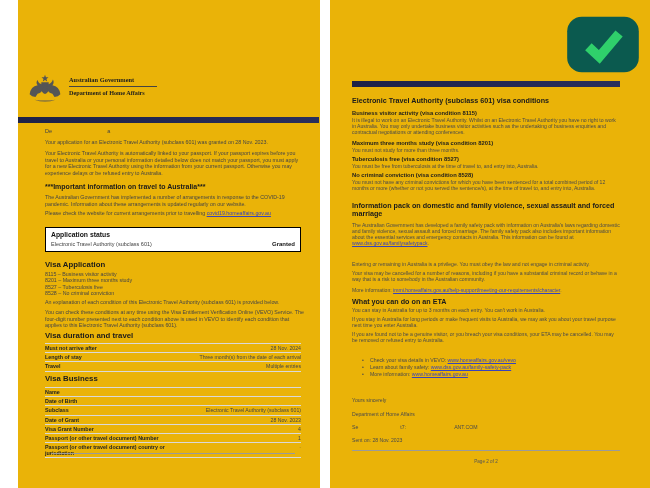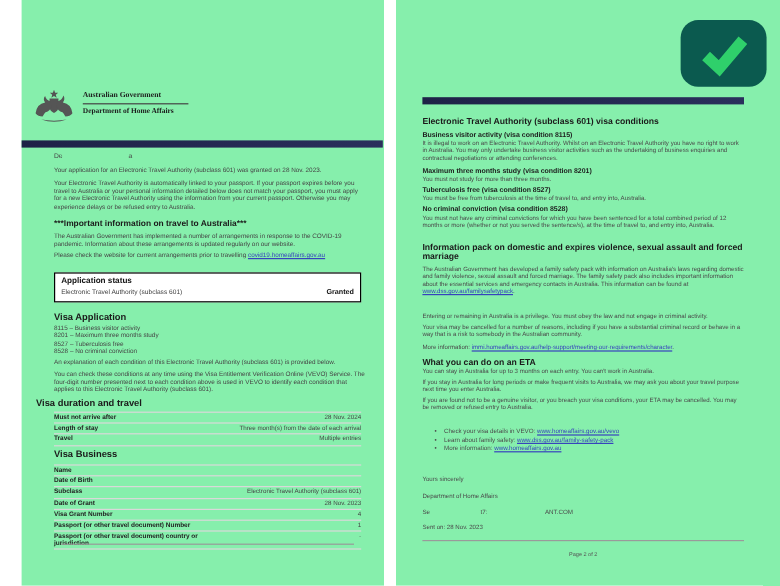--- a/index.html
+++ b/index.html
@@ -2,21 +2,21 @@
 <html><head>
 <meta charset="utf-8">
 <style>
   * { margin:0; padding:0; box-sizing:border-box; }
   html,body { width:650px; height:488px; }
   body {
     position:relative; overflow:hidden; background:#ffffff;
     font-family:"Liberation Sans", sans-serif; color:#3e3e3e;
     -webkit-font-smoothing:antialiased;
   }
-  .page { position:absolute; top:0; background:#86efac; height:488px; }
+  .page { position:absolute; top:0; background:#eab308; height:488px; }
   #page1 { left:18px; width:302px; }
   #page2 { left:330px; width:320px; }
   .abs { position:absolute; }
 
   
   .crest-block { left:9px; top:72px; display:flex; align-items:flex-start; }
   .crest-svg { width:36px; height:32px; }
   .crest-text { margin-left:6px; margin-top:4px; font-family:"Liberation Serif", serif; font-weight:bold; color:#1d1d1d; }
   .crest-text .gov { font-size:6.4px; }
   .crest-text .rule { width:88px; border-top:0.8px solid #444; margin:2.5px 0; }
@@ -127,21 +127,21 @@
     <div>8115 – Business visitor activity</div>
     <div>8201 – Maximum three months study</div>
     <div>8527 – Tuberculosis free</div>
     <div>8528 – No criminal conviction</div>
   </div>
 
   <div class="abs body-text" style="left:27px; top:299px; width:260px;">An explanation of each condition of this Electronic Travel Authority (subclass 601) is provided below.</div>
 
   <div class="abs body-text" style="left:27px; top:309px; width:259px;">You can check these conditions at any time using the Visa Entitlement Verification Online (VEVO) Service. The four-digit number presented next to each condition above is used in VEVO to identify each condition that applies to this Electronic Travel Authority (subclass 601).</div>
 
-  <div class="abs h-sec" style="left:12px; top:331px;">Visa duration and travel</div>
+  <div class="abs h-sec" style="left:27px; top:331px;">Visa duration and travel</div>
 
   <div class="abs dtable">
     <div class="t-row">
       <span class="t-label">Must not arrive after</span>
       <span class="t-value">28 Nov. 2024</span>
     </div>
     <div class="t-row">
       <span class="t-label">Length of stay</span>
       <span class="t-value">Three month(s) from the date of each arrival</span>
     </div>
@@ -203,21 +203,21 @@
 
   <div class="abs cond-head" style="left:22px; top:140px;">Maximum three months study (visa condition 8201)</div>
   <div class="abs p2-body" style="left:22px; top:147px;">You must not study for more than three months.</div>
 
   <div class="abs cond-head" style="left:22px; top:156px;">Tuberculosis free (visa condition 8527)</div>
   <div class="abs p2-body" style="left:22px; top:163px;">You must be free from tuberculosis at the time of travel to, and entry into, Australia.</div>
 
   <div class="abs cond-head" style="left:22px; top:172px;">No criminal conviction (visa condition 8528)</div>
   <div class="abs p2-body" style="left:22px; top:179px;">You must not have any criminal convictions for which you have been sentenced for a total combined period of 12 months or more (whether or not you served the sentence/s), at the time of travel to, and entry into, Australia.</div>
 
-  <div class="abs big-head" style="left:22px; top:202px;">Information pack on domestic and expires violence, sexual assault and forced marriage</div>
+  <div class="abs big-head" style="left:22px; top:202px;">Information pack on domestic and family violence, sexual assault and forced marriage</div>
   <div class="abs p2-body" style="left:22px; top:222px;">
     <span>The Australian Government has developed a family safety pack with information on Australia's laws regarding domestic and family violence, sexual assault and forced marriage.  The family safety pack also includes important information about the essential services and emergency contacts in Australia.  This information can be found at </span><a class="doclink" href="#">www.dss.gov.au/familysafetypack</a><span>.</span>
   </div>
 
   <div class="abs p2-body" style="left:22px; top:261px;">Entering or remaining in Australia is a privilege.  You must obey the law and not engage in criminal activity.</div>
   <div class="abs p2-body" style="left:22px; top:270px;">Your visa may be cancelled for a number of reasons, including if you have a substantial criminal record or behave in a way that is a risk to somebody in the Australian community.</div>
   <div class="abs p2-body" style="left:22px; top:287px;">
     <span>More information: </span><a class="doclink" href="#">immi.homeaffairs.gov.au/help-support/meeting-our-requirements/character</a><span>.</span>
   </div>
 

